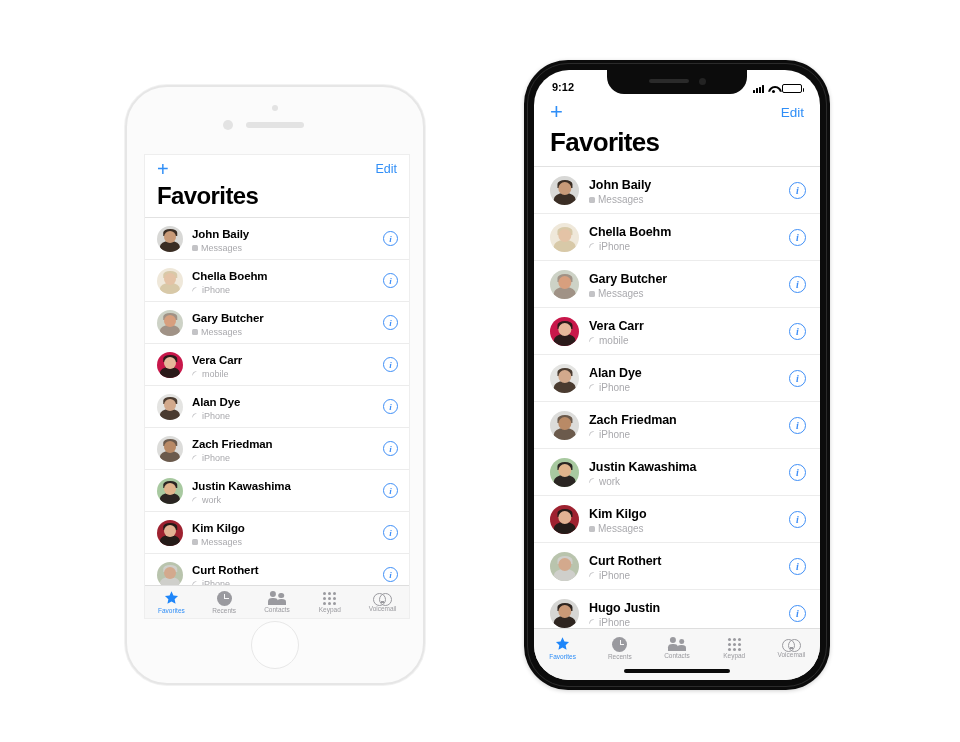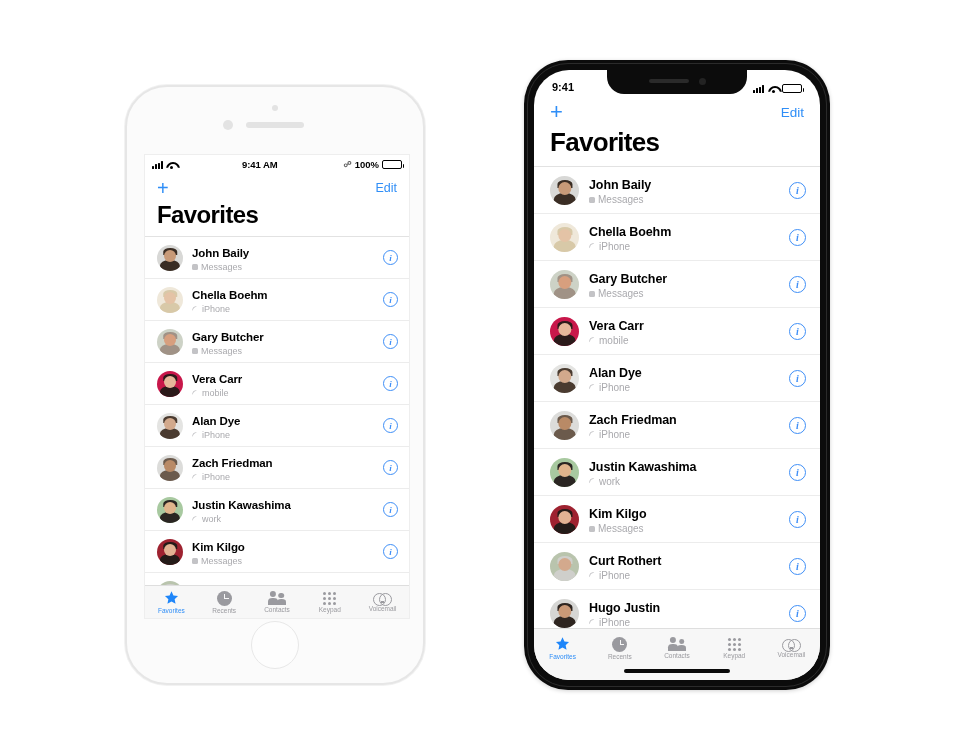--- a/index.html
+++ b/index.html
@@ -213,37 +213,20 @@
 <div class="stage">
 
   <div class="phone8">
     <div class="p8-sensor"></div>
     <div class="p8-cam"></div>
     <div class="p8-speaker"></div>
     <div class="p8-home"></div>
 
     <div class="p8-screen">
 
-      <div class="sb8">
-        <div class="sb8-left">
-          <span class="bars">
-              <i></i>
-              <i></i>
-              <i></i>
-              <i></i>
-            </span>
-          <span class="wifi"></span>
-        </div>
-        <div class="sb8-mid">9:41 AM</div>
-        <div class="sb8-right">
-          <span class="bt">☍</span>
-          <span>100%</span>
-          <span class="batt"><span class="batt-fill"></span></span>
-        </div>
-      </div>
 
       <div class="navrow">
         <span class="plus-btn">+</span>
         <span class="edit-btn">Edit</span>
       </div>
       <div class="bigtitle">Favorites</div>
 
       <div class="list">
           <div class="row">
             <span class="av" style="background:#d8d8d6">
@@ -406,21 +389,21 @@
 
   <div class="phonex">
     <div class="px-screen">
 
       <div class="notch">
         <span class="grille"></span>
         <span class="cam"></span>
       </div>
 
       <div class="sbx">
-        <span>9:41</span>
+        <span>9:12</span>
         <span class="sbx-right">
           <span class="bars">
               <i></i>
               <i></i>
               <i></i>
               <i></i>
             </span>
           <span class="wifi"></span>
           <span class="batt"><span class="batt-fill"></span></span>
         </span>

